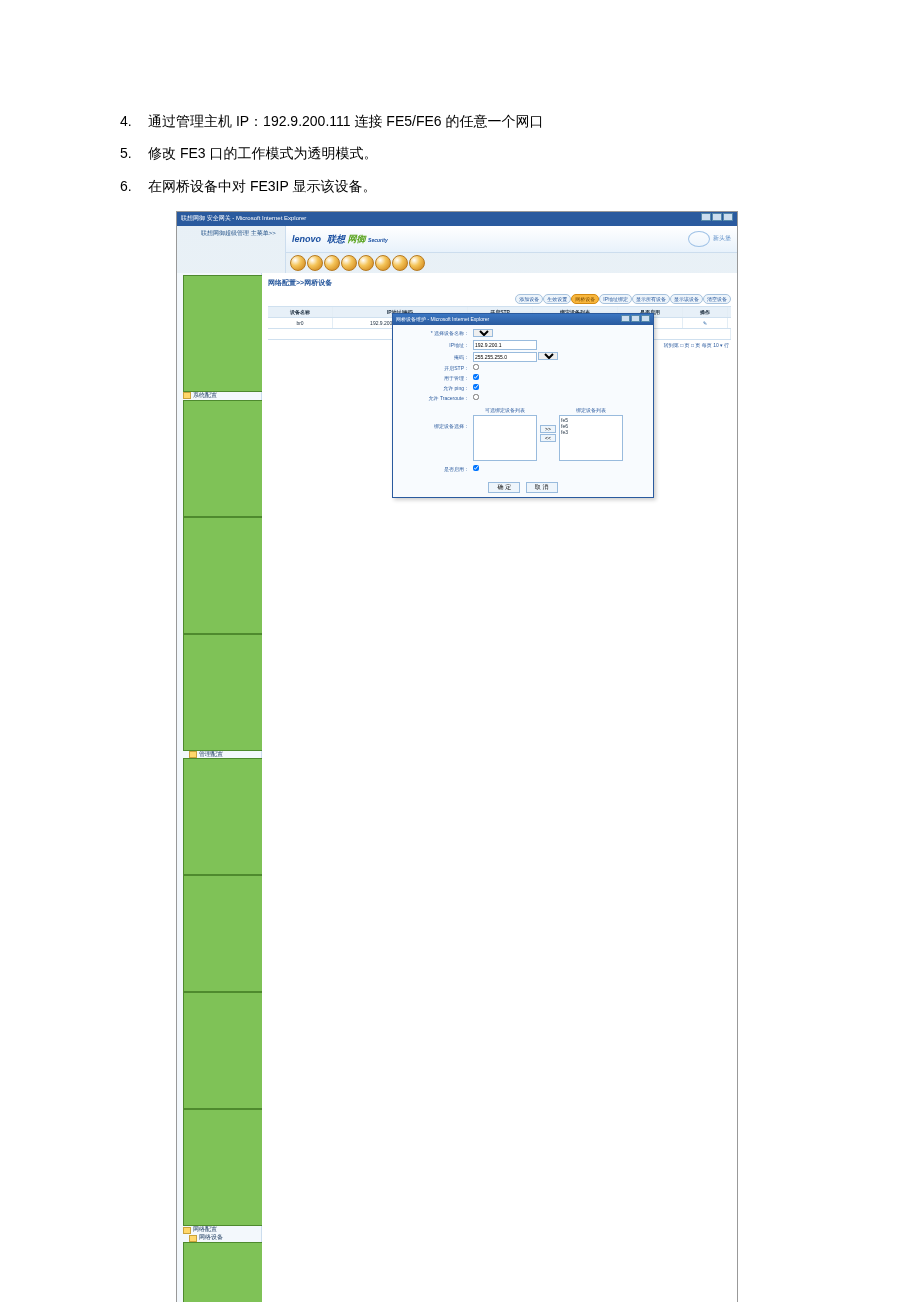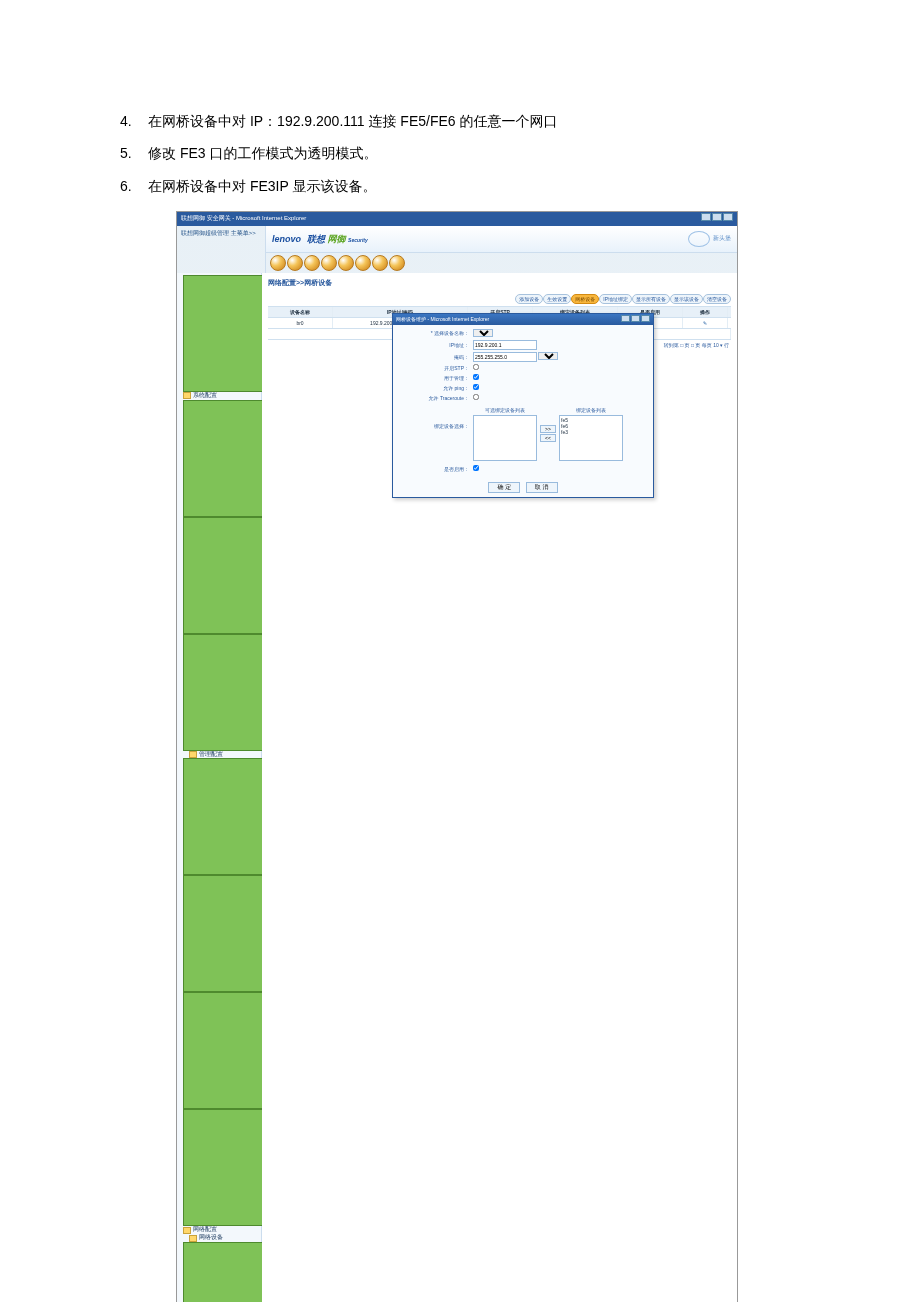--- a/index.html
+++ b/index.html
@@ -86,20 +86,21 @@
     color: #5a8cc7;
   }
   .swirl-icon {
     width: 20px; height: 14px;
     border: 1px solid #9ec1e6;
     border-radius: 50%;
     position: relative;
   }
   .toprow {
     display: flex;
+    padding-left: 20px;
   }
   .nav-label {
     width: 80px;
     font-size: 6px;
     padding: 3px 4px;
     color: #27558a;
     border-right: 1px solid #cde;
   }
   .toolbar {
     display: flex;
@@ -282,21 +283,21 @@
     background: #eef5fb;
   }
 </style>
 </head>
 <body>
 
 <div class="page">
   <ol class="steps">
     <li>
       <span class="num">4.</span>
-      <span class="txt">在网桥设备中对 IP：192.9.200.111 连接 FE5/FE6 的任意一个网口</span>
+      <span class="txt">通过管理主机 IP：192.9.200.111 连接 FE5/FE6 的任意一个网口</span>
     </li>
     <li>
       <span class="num">5.</span>
       <span class="txt">修改 FE3 口的工作模式为透明模式。</span>
     </li>
     <li>
       <span class="num">6.</span>
       <span class="txt">在网桥设备中对 FE3IP 显示该设备。</span>
     </li>
     <li>

